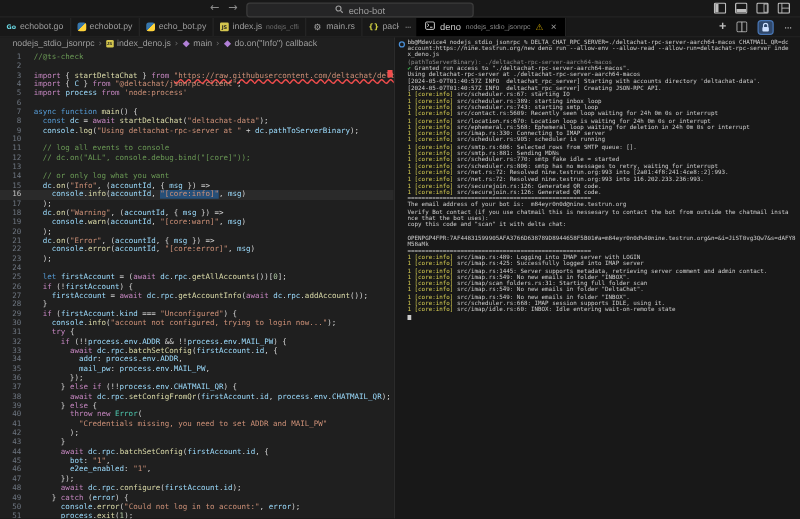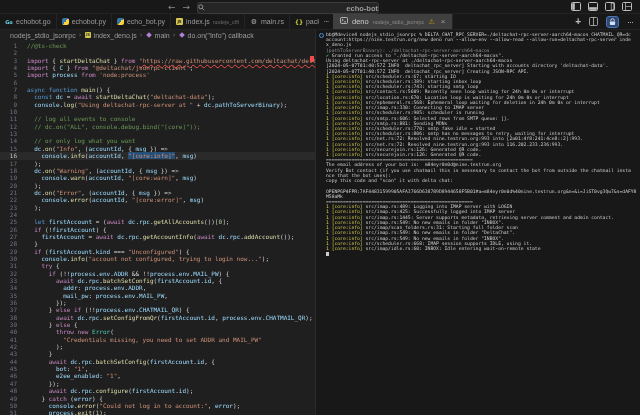--- a/index.html
+++ b/index.html
@@ -5,41 +5,41 @@
   html,body{margin:0;padding:0;background:#181818;}
   .window{position:relative;width:640px;height:415px;background:#181818;overflow:hidden;
           font-family:"Liberation Sans","DejaVu Sans",sans-serif;color:#ccc;}
   
   .titlebar{height:14px;display:flex;align-items:center;position:relative;
             background:#181818;border-bottom:1px solid #232323;box-sizing:border-box;}
   .nav{position:absolute;left:168px;top:0;height:14px;display:flex;align-items:center;gap:7px;
        color:#8a8a8a;font-size:9px;font-family:"DejaVu Sans",sans-serif;}
   .command-center{position:absolute;left:197px;top:2px;width:180px;height:10px;
        background:#252526;border:1px solid #3c3c3c;border-radius:3px;
-       display:flex;align-items:center;justify-content:space-between;gap:4px;
-       color:#9d9d9d;font-size:7.5px;font-weight:bold;}
+       display:flex;align-items:center;justify-content:center;gap:4px;
+       color:#9d9d9d;font-size:7.5px;}
   .tb-icons{margin-left:auto;display:flex;align-items:center;gap:7px;padding-right:8px;}
   .tb-icons svg{display:block;}
   
   .tabsrow{height:16px;display:flex;align-items:stretch;background:#181818;
            border-bottom:1px solid #232323;box-sizing:border-box;}
   .file-tabs{width:319px;display:flex;overflow:hidden;flex-shrink:0;}
   .tab{display:flex;align-items:center;gap:3px;padding:0 5px;border-right:1px solid #242424;
        font-size:7px;color:#9d9d9d;white-space:nowrap;flex-shrink:0;}
   .thint{font-size:5.5px;color:#6d6d6d;}
   .fic{display:inline-flex;align-items:center;justify-content:center;width:8px;height:8px;
        font-family:"DejaVu Sans",sans-serif;font-weight:bold;flex-shrink:0;}
   .fic-go{color:#69d7e2;font-size:5px;}
   .fic-py{background:linear-gradient(135deg,#3776ab 50%,#ffd43b 50%);border-radius:2px;width:7px;height:7px;}
   .fic-js{background:#d4c64e;color:#1f1f1f;font-size:4px;border-radius:1px;width:7px;height:7px;}
   .fic-rs{color:#b0b0b0;font-size:7px;}
   .fic-json{color:#cbcb41;font-size:6px;}
   .more-tabs{width:14px;display:flex;align-items:center;justify-content:center;
              color:#9d9d9d;font-size:8px;letter-spacing:-1px;}
-  .term-tab{display:flex;align-items:center;gap:4px;padding:0 7px;background:#404040;
+  .term-tab{display:flex;align-items:center;gap:4px;padding:0 7px;background:#000000;
             border-right:1px solid #242424;font-size:7.5px;color:#cccccc;white-space:nowrap;}
   .tt-hint{font-size:5.5px;color:#8a8a8a;}
   .tt-warn{color:#cca700;font-size:7px;font-family:"DejaVu Sans",sans-serif;}
   .tt-close{color:#9d9d9d;font-size:8px;margin-left:2px;}
   .tab-actions{margin-left:auto;display:flex;align-items:center;gap:8px;padding-right:7px;}
   .act{display:flex;align-items:center;justify-content:center;color:#bdbdbd;}
   .act-plus{font-size:10px;font-weight:bold;}
   .act-lock{background:#30486b;border:1px solid #4876b5;border-radius:3px;padding:1px 2px;}
   .act-more{font-size:9px;letter-spacing:-1px;}
   

